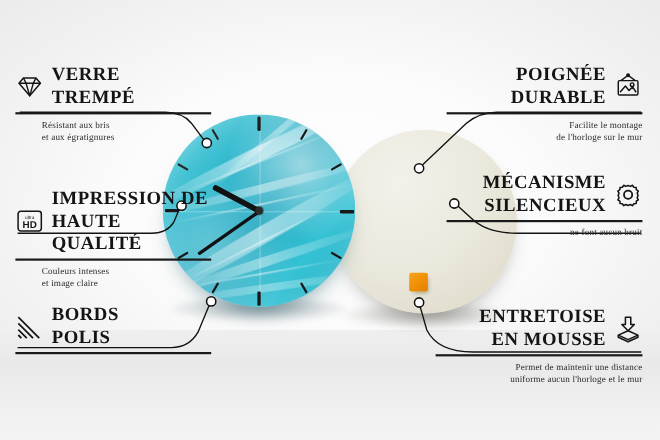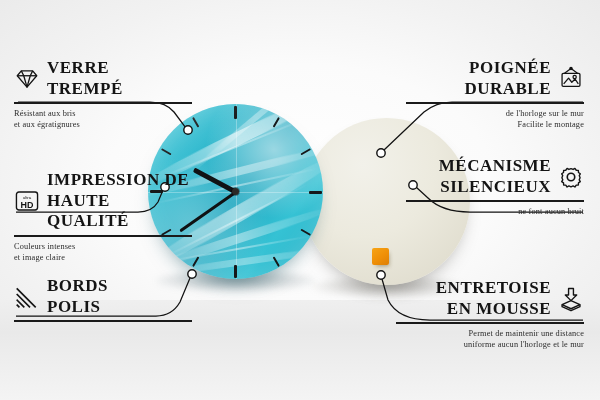--- a/index.html
+++ b/index.html
@@ -90,21 +90,21 @@
   .co-head{display:flex;align-items:center;gap:7px;}
   .callout.right .co-head{flex-direction:row-reverse;}
   .co-title{
     font-family:"Liberation Serif",serif;
     font-weight:700;font-size:17px;line-height:1.22;
     letter-spacing:.5px;color:#141414;text-transform:uppercase;
   }
   .co-rule{height:1.3px;background:#1a1a1a;margin:3px 0 4px 0;}
   .co-desc{
     font-family:"Liberation Serif",serif;
-    font-size:8.3px;line-height:1.34;color:#2b2b2b;letter-spacing:.15px;
+    font-size:8.3px;line-height:1.34;color:#2b2b2b;letter-spacing:.15px;margin-left:24px;
   }
   .ico{width:26px;height:26px;flex:0 0 26px;display:block;color:#141414;}
 
   
   .wires{position:absolute;left:0;top:0;width:600px;height:400px;pointer-events:none;}
   .wire{fill:none;stroke:#121212;stroke-width:1.25;}
   .dot{fill:#ffffff;stroke:#121212;stroke-width:1.4;}
 </style>
 </head>
 <body>
@@ -264,22 +264,22 @@
         <path d="M7 22 L13 15 L17 20 L21 16 L25 22"></path>
         <circle cx="20.5" cy="13.5" r="2"></circle>
       </g>
     </svg>
     <div>
       <div class="co-title">POIGNÉE</div>
       <div class="co-title">DURABLE</div>
     </div>
   </div>
   <div class="co-rule"></div>
+  <div class="co-desc">Facilite le montage</div>
   <div class="co-desc">de l'horloge sur le mur</div>
-  <div class="co-desc">Facilite le montage</div>
 </div>
 
 <div class="callout right" style="left:406px;top:156px;width:178px;">
   <div class="co-head">
     <svg class="ico" viewBox="0 0 32 32">
       <g fill="none" stroke="currentColor" stroke-width="2" stroke-linejoin="round">
         <path d="M16 4 l3 1.2 2.6-1.5 1.9 2.6 3 .2 .2 3 2.6 1.9 -1.5 2.6 1.2 3 -1.2 3 1.5 2.6 -2.6 1.9 -.2 3 -3 .2 -1.9 2.6 -2.6-1.5 -3 1.2 -3-1.2 -2.6 1.5 -1.9-2.6 -3-.2 -.2-3 -2.6-1.9 1.5-2.6 -1.2-3 1.2-3 -1.5-2.6 2.6-1.9 .2-3 3-.2 1.9-2.6 2.6 1.5 Z" transform="scale(.86) translate(2.6,2.6)"></path>
         <circle cx="16" cy="16" r="4.6"></circle>
       </g>
     </svg>

